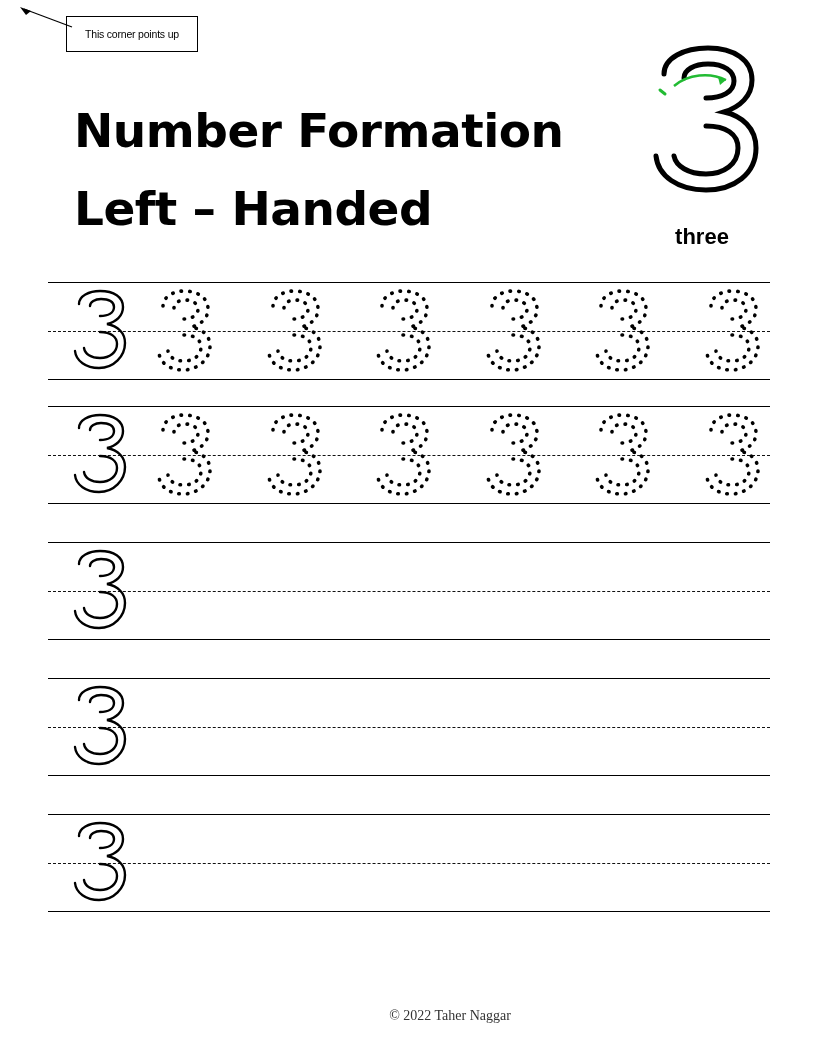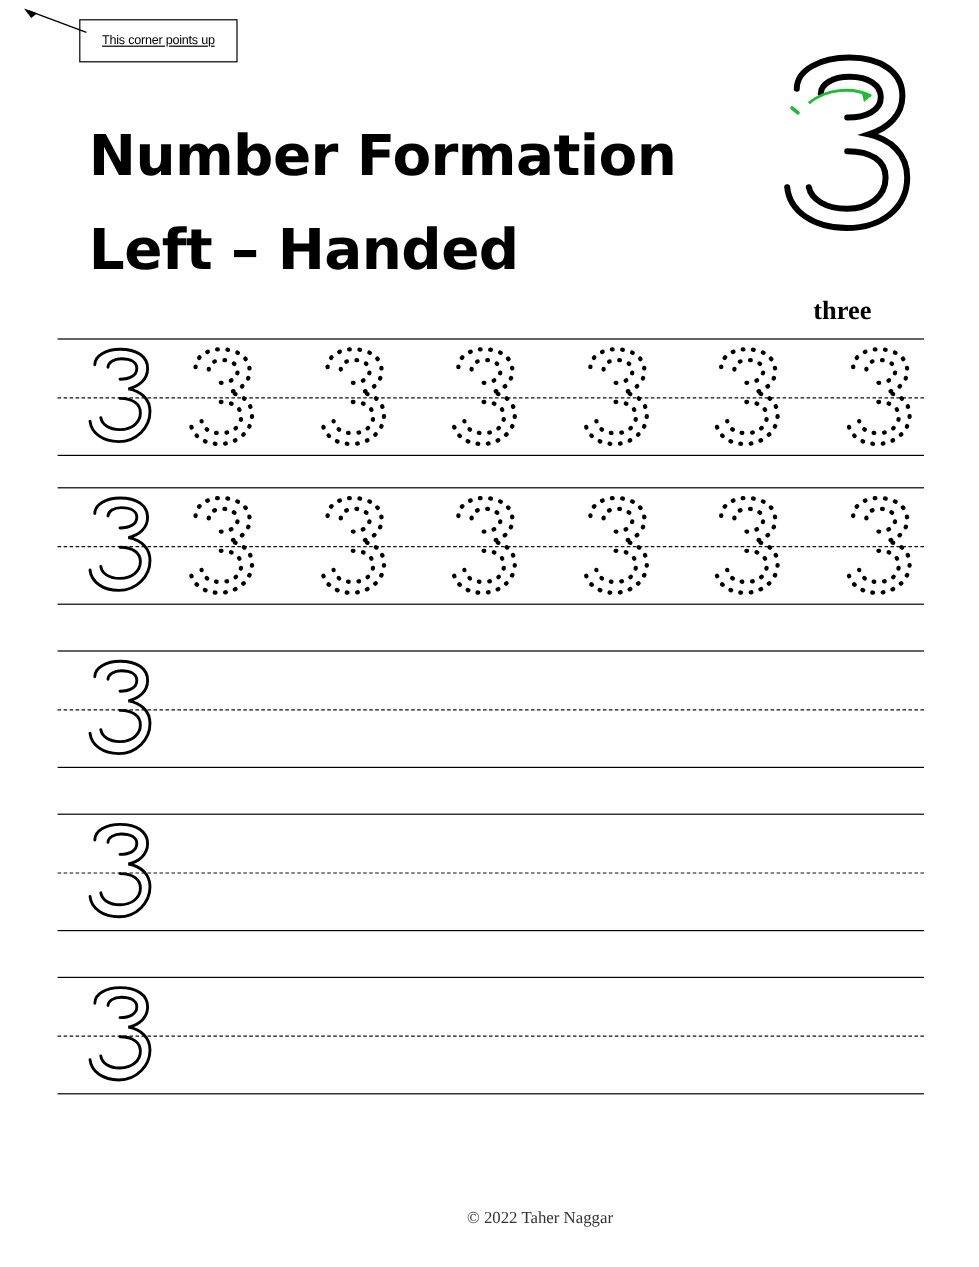--- a/index.html
+++ b/index.html
@@ -26,21 +26,20 @@
     border: 1px solid #000;
     box-sizing: border-box;
     display: flex;
     align-items: center;
     justify-content: center;
   }
   .callout-text {
     font-size: 10.5px;
     letter-spacing: -0.2px;
     white-space: nowrap;
-    text-decoration: underline;
   }
   .callout-arrow {
     position: absolute;
     left: 18px;
     top: 6px;
     width: 56px;
     height: 22px;
   }
 
   
@@ -67,24 +66,23 @@
     top: 44px;
     width: 112px;
     height: 170px;
   }
   .demo-word {
     position: absolute;
     right: 68px;
     top: 224px;
     width: 92px;
     text-align: center;
-    font-family: Liberation Serif, serif;
+    font-family: Liberation Sans, sans-serif;
     font-weight: 700;
     font-size: 22px;
-    margin-top: 22px;
   }
 
   
   .rows {
     position: absolute;
     left: 48px;
     top: 282px;
     width: 722px;
   }
   .row {

